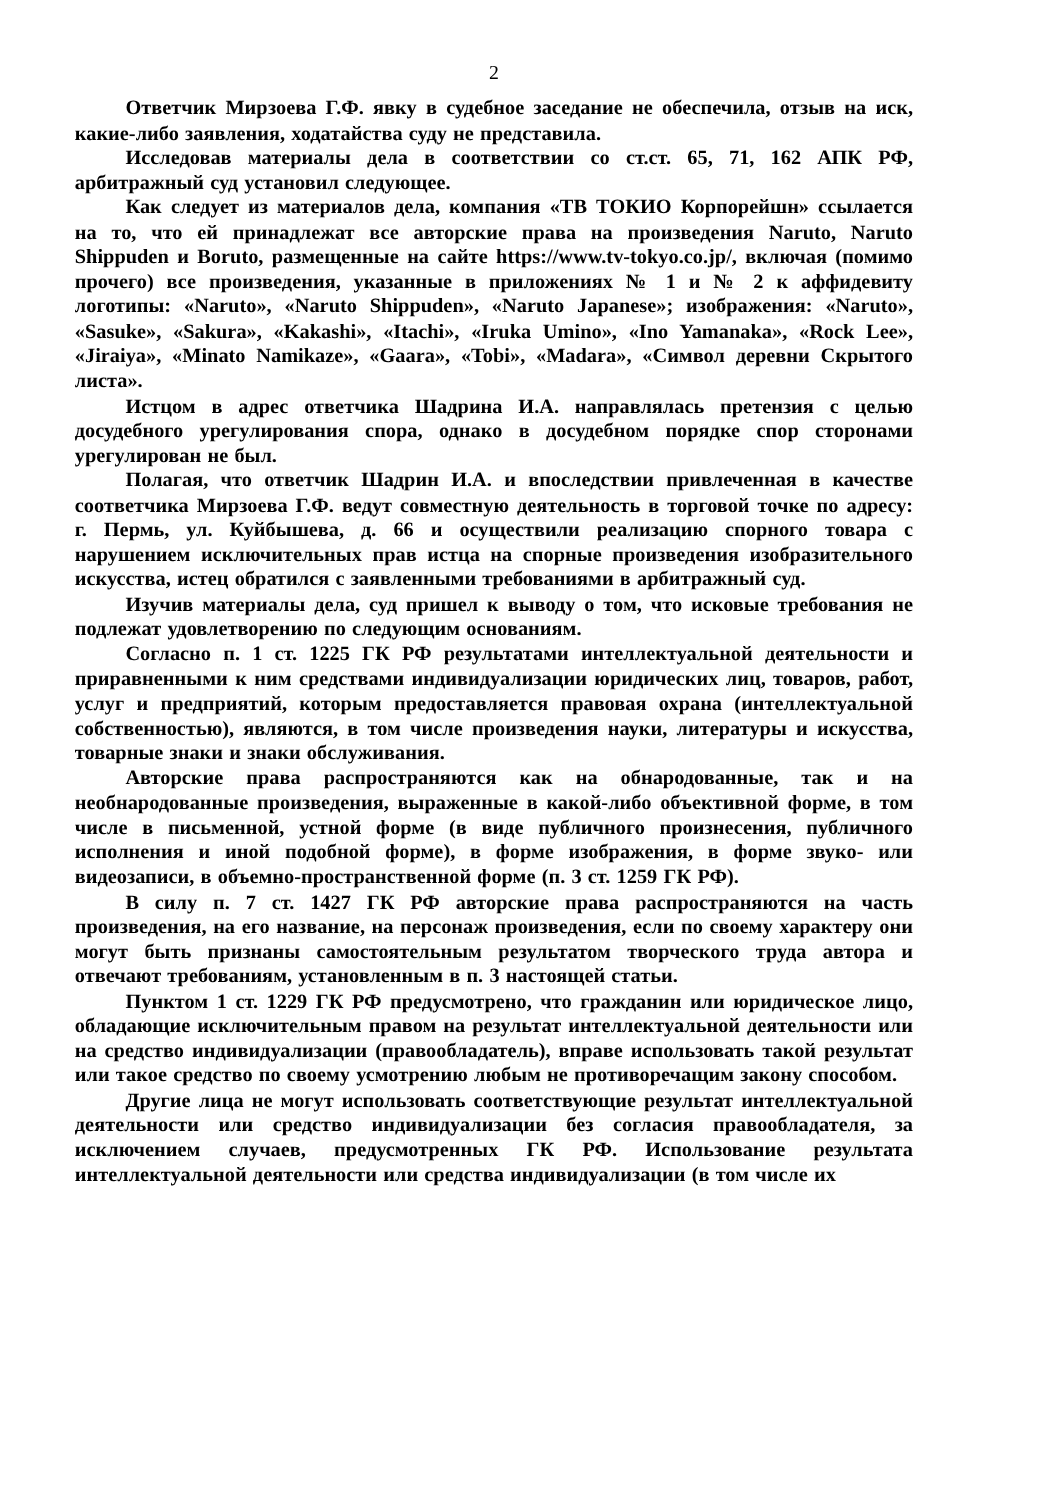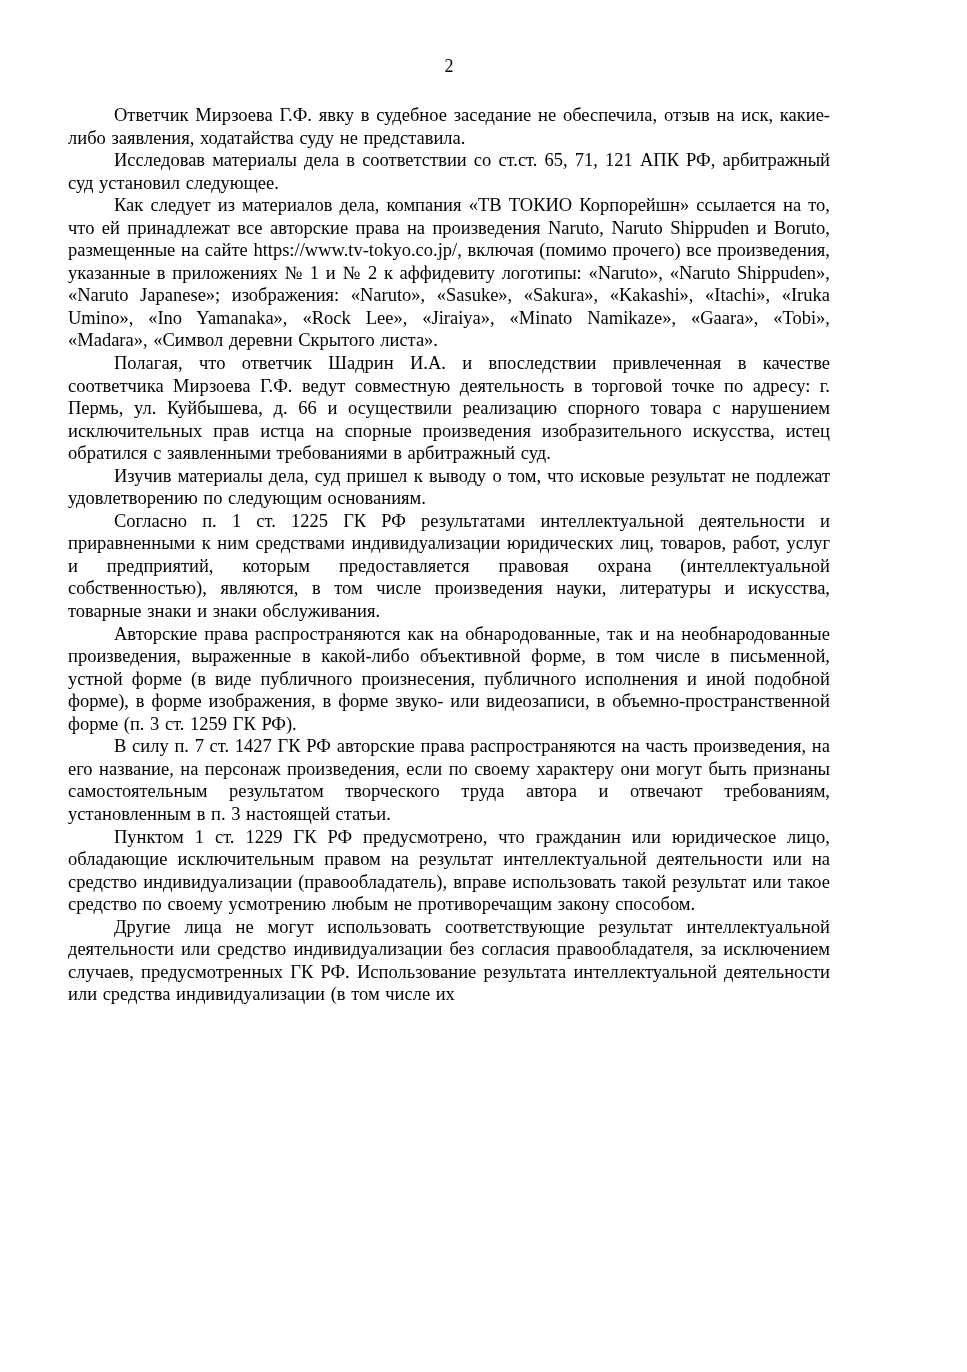--- a/index.html
+++ b/index.html
@@ -20,48 +20,50 @@
     position: absolute;
     top: 54px;
     left: 68px;
     width: 762px;
     text-align: center;
     font-size: 18px;
     line-height: 24px;
   }
   .text-block {
     position: absolute;
-    top: 104px;
+    top: 88px;
     left: 68px;
     width: 762px;
     font-size: 18.5px;
     line-height: 22.55px;
     text-align: justify;
     text-justify: inter-word;
+    font-weight: bold;
   }
   .text-block p {
     margin: 0;
     padding: 0;
     text-indent: 46px;
     word-spacing: 1px;
   }
 </style>
 </head>
 <body>
 
 <div class="page">
 
   <div class="page-number">2</div>
 
   <div class="text-block">
     <p>Ответчик Мирзоева Г.Ф. явку в судебное заседание не обеспечила, отзыв на иск, какие-либо заявления, ходатайства суду не представила.</p>
-    <p>Исследовав материалы дела в соответствии со ст.ст. 65, 71, 121 АПК РФ, арбитражный суд установил следующее.</p>
+    <p>Исследовав материалы дела в соответствии со ст.ст. 65, 71, 162 АПК РФ, арбитражный суд установил следующее.</p>
     <p>Как следует из материалов дела, компания «ТВ ТОКИО Корпорейшн» ссылается на то, что ей принадлежат все авторские права на произведения Naruto, Naruto Shippuden и Boruto, размещенные на сайте https://www.tv-tokyo.co.jp/, включая (помимо прочего) все произведения, указанные в приложениях № 1 и № 2 к аффидевиту логотипы: «Naruto», «Naruto Shippuden», «Naruto Japanese»; изображения: «Naruto», «Sasuke», «Sakura», «Kakashi», «Itachi», «Iruka Umino», «Ino Yamanaka», «Rock Lee», «Jiraiya», «Minato Namikaze», «Gaara», «Tobi», «Madara», «Символ деревни Скрытого листа».</p>
+    <p>Истцом в адрес ответчика Шадрина И.А. направлялась претензия с целью досудебного урегулирования спора, однако в досудебном порядке спор сторонами урегулирован не был.</p>
     <p>Полагая, что ответчик Шадрин И.А. и впоследствии привлеченная в качестве соответчика Мирзоева Г.Ф. ведут совместную деятельность в торговой точке по адресу: г. Пермь, ул. Куйбышева, д. 66 и осуществили реализацию спорного товара с нарушением исключительных прав истца на спорные произведения изобразительного искусства, истец обратился с заявленными требованиями в арбитражный суд.</p>
-    <p>Изучив материалы дела, суд пришел к выводу о том, что исковые результат не подлежат удовлетворению по следующим основаниям.</p>
+    <p>Изучив материалы дела, суд пришел к выводу о том, что исковые требования не подлежат удовлетворению по следующим основаниям.</p>
     <p>Согласно п. 1 ст. 1225 ГК РФ результатами интеллектуальной деятельности и приравненными к ним средствами индивидуализации юридических лиц, товаров, работ, услуг и предприятий, которым предоставляется правовая охрана (интеллектуальной собственностью), являются, в том числе произведения науки, литературы и искусства, товарные знаки и знаки обслуживания.</p>
     <p>Авторские права распространяются как на обнародованные, так и на необнародованные произведения, выраженные в какой-либо объективной форме, в том числе в письменной, устной форме (в виде публичного произнесения, публичного исполнения и иной подобной форме), в форме изображения, в форме звуко- или видеозаписи, в объемно-пространственной форме (п. 3 ст. 1259 ГК РФ).</p>
     <p>В силу п. 7 ст. 1427 ГК РФ авторские права распространяются на часть произведения, на его название, на персонаж произведения, если по своему характеру они могут быть признаны самостоятельным результатом творческого труда автора и отвечают требованиям, установленным в п. 3 настоящей статьи.</p>
     <p>Пунктом 1 ст. 1229 ГК РФ предусмотрено, что гражданин или юридическое лицо, обладающие исключительным правом на результат интеллектуальной деятельности или на средство индивидуализации (правообладатель), вправе использовать такой результат или такое средство по своему усмотрению любым не противоречащим закону способом.</p>
     <p>Другие лица не могут использовать соответствующие результат интеллектуальной деятельности или средство индивидуализации без согласия правообладателя, за исключением случаев, предусмотренных ГК РФ. Использование результата интеллектуальной деятельности или средства индивидуализации (в том числе их</p>
   </div>
 
 </div>
 
 </body></html>

